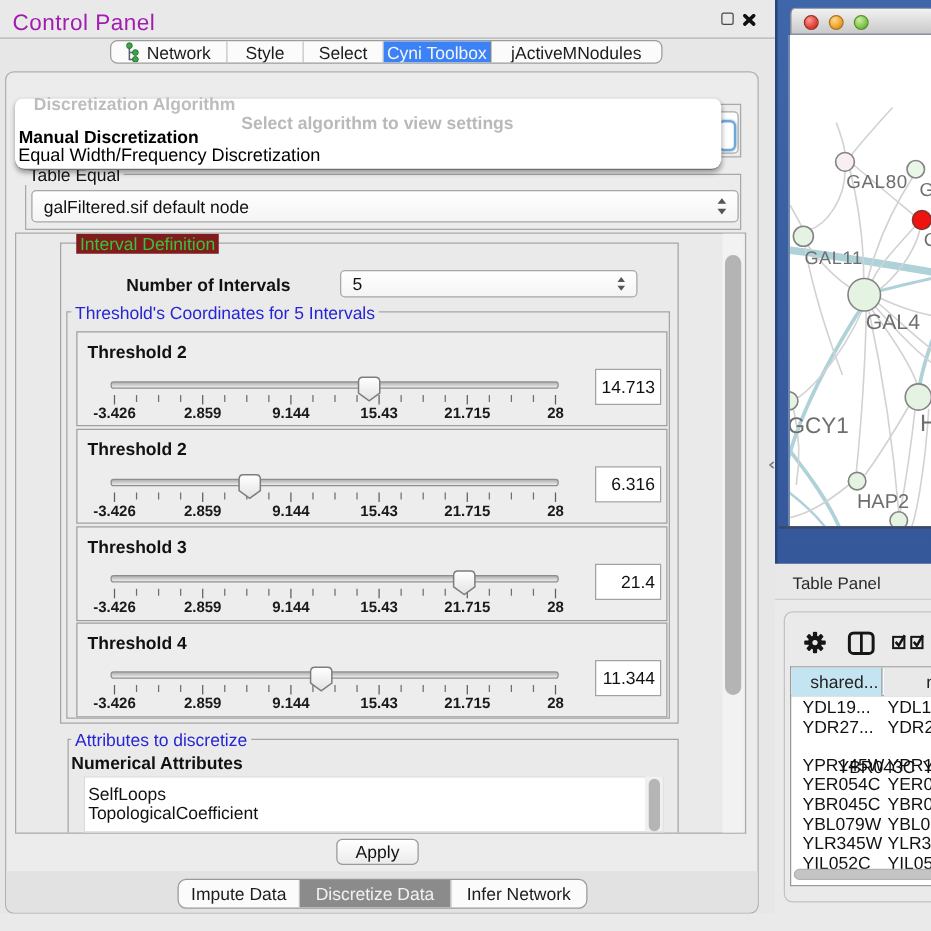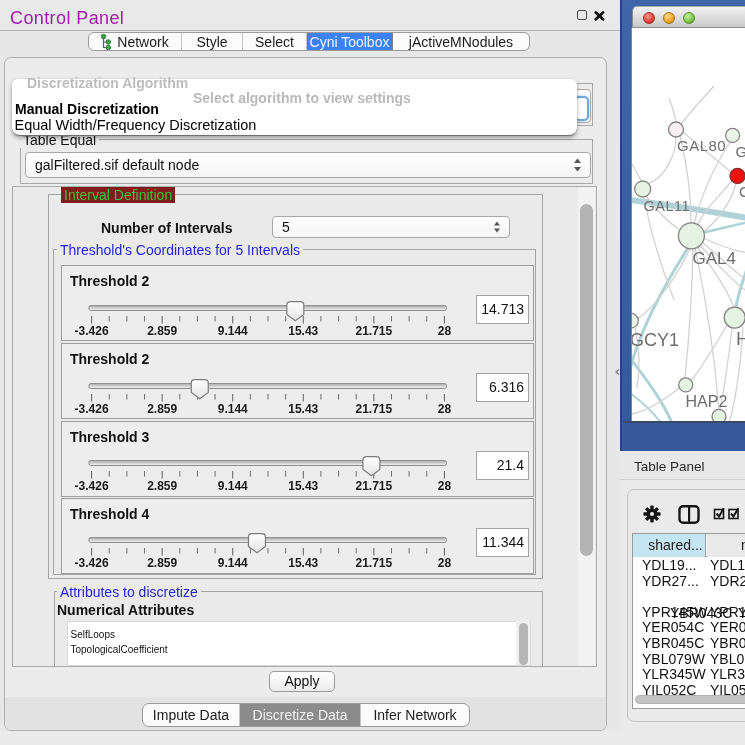--- a/index.html
+++ b/index.html
@@ -508,21 +508,21 @@
           <line x1="383.40" x2="383.40" y1="21" y2="28.5" stroke="#5f5f5f" stroke-width="1"></line>
           <text x="383.40" y="39.5" text-anchor="middle" font-size="12" font-weight="bold" fill="#1a1a1a" font-family="Liberation Sans, sans-serif">28</text>
           <path d="M 187.47,19.5 L 187.47,10.2 Q 187.47,6.7 190.97,6.7 L 200.97,6.7 Q 204.47,6.7 204.47,10.2 L 204.47,19.5 L 195.97,25.7 Z" fill="url(#tg3)" stroke="#7d7d7d" stroke-width="1.2"></path>
         </svg>
       <div class="val">11.344</div>
     </div>
 
     <div class="group" style="left:40.5px; top:404px; width:489px; height:90px; border-color:#a5a5a5;"></div>
     <div class="gtitle" style="left:44px; top:397px; color:#2525d5; background:#eaeaea;">Attributes to discretize</div>
     <div class="abs" style="left:44px; top:415px; font-size:14px; font-weight:bold; color:#111;">Numerical Attributes</div>
-    <div class="abs" id="attrlist-inner" style="left:54px; top:433.5px; width:464px; height:45px; background:#fff; border:1px solid #dadada; overflow:hidden; font-size:10px; color:#111;">
+    <div class="abs" id="attrlist-inner" style="left:54px; top:433.5px; width:464px; height:45px; background:#fff; border:1px solid #dadada; overflow:hidden; font-size:14px; color:#111;">
       <div style="padding-left:2.5px; line-height:14.6px; padding-top:6.5px;">SelfLoops</div>
       <div style="padding-left:2.5px; line-height:14.6px;">TopologicalCoefficient</div>
     </div>
     <div class="abs" style="left:503px; top:434px; width:14px; height:44px; background:#f0f0f0;"></div>
     <div class="abs" style="left:505.5px; top:436px; width:9.5px; height:42px; background:#b5b5b5; border-radius:5px;"></div>
   </div>
   <div class="abs" id="vscroll"></div>
   <div class="abs" id="vthumb"></div>
   <div class="abs" id="apply">Apply</div>
   <div class="abs" id="bottabs">

